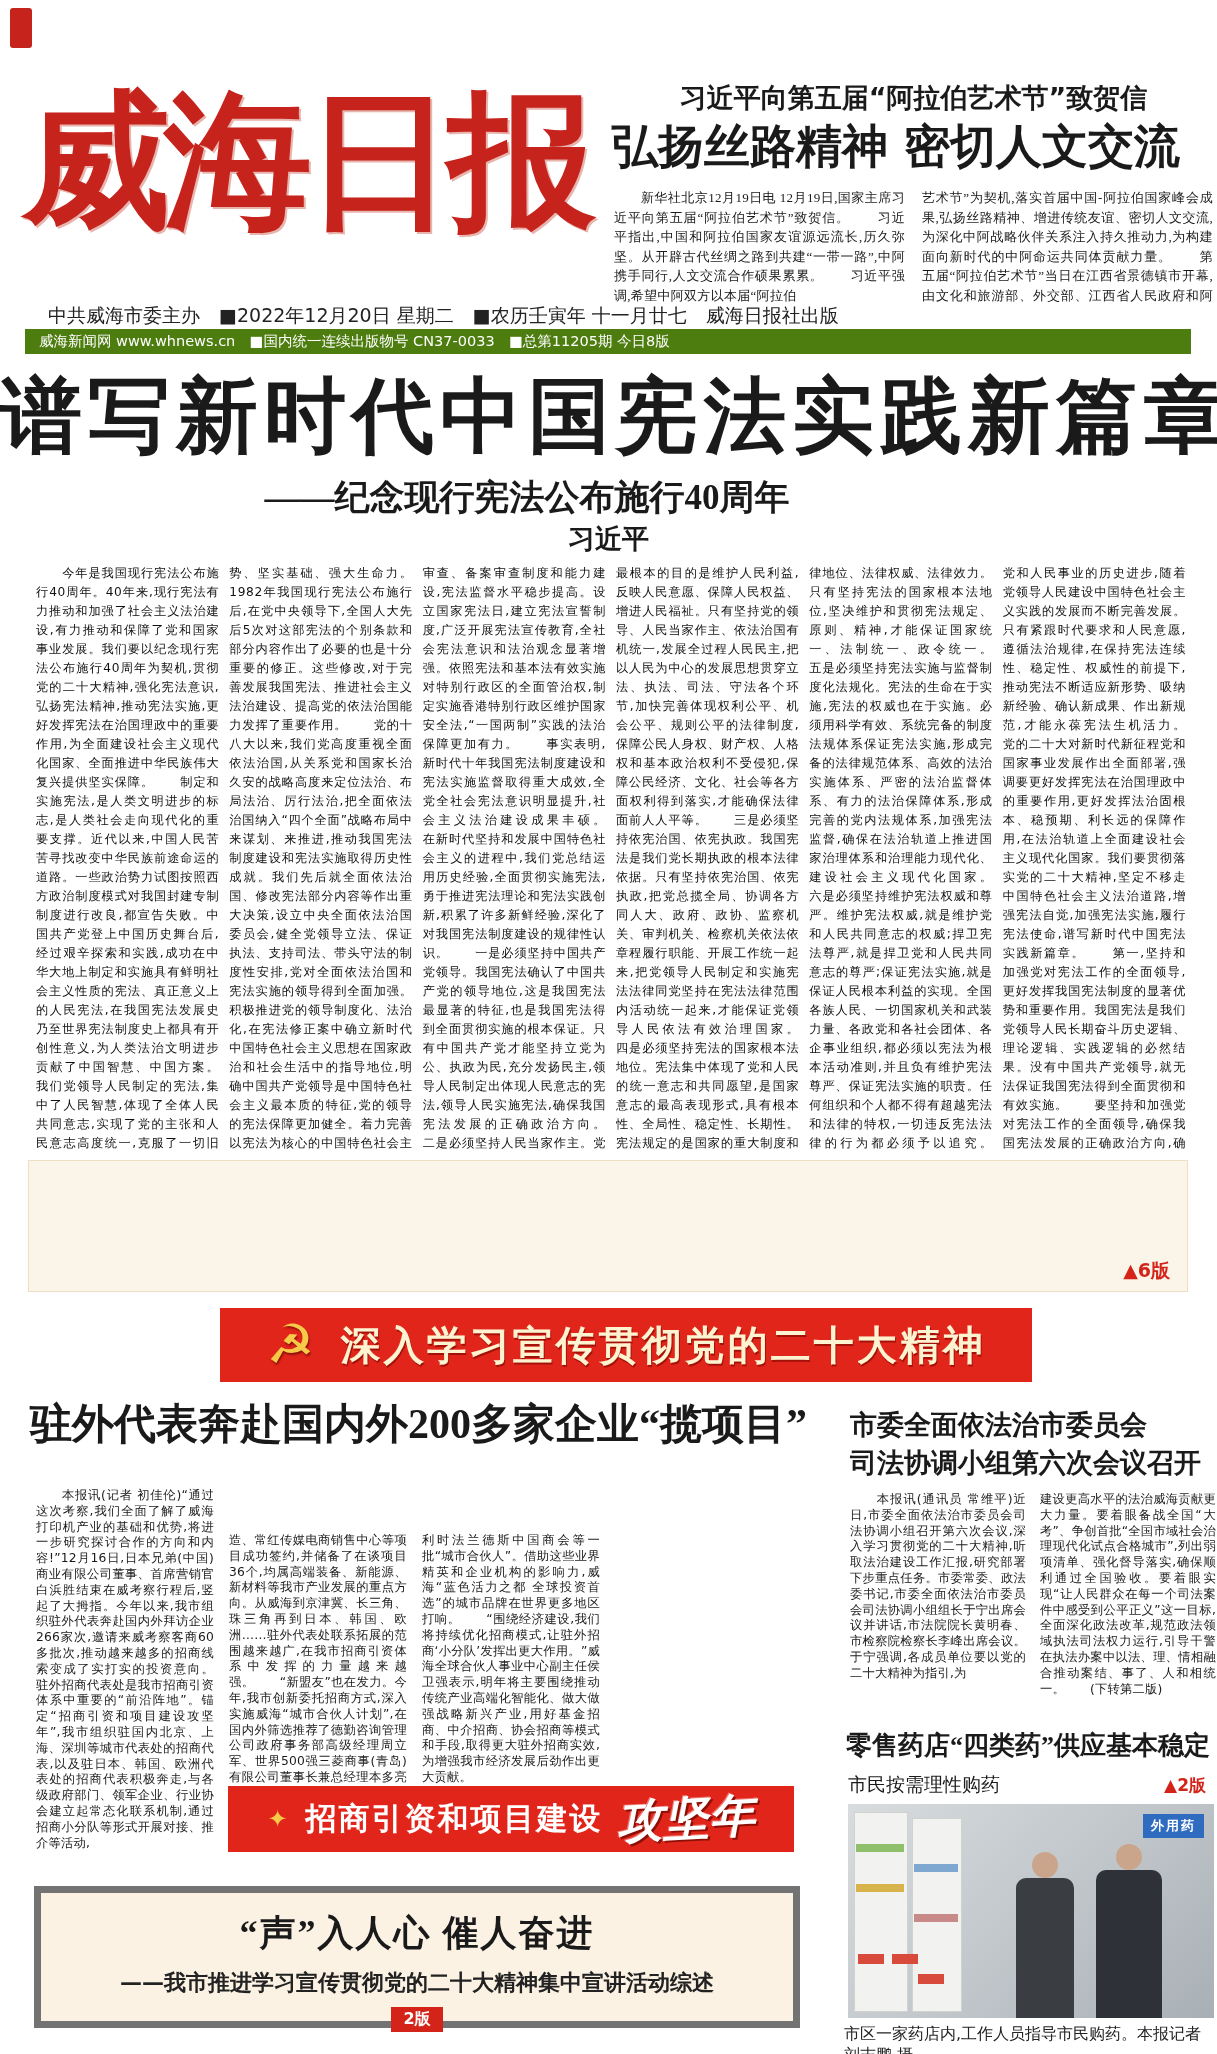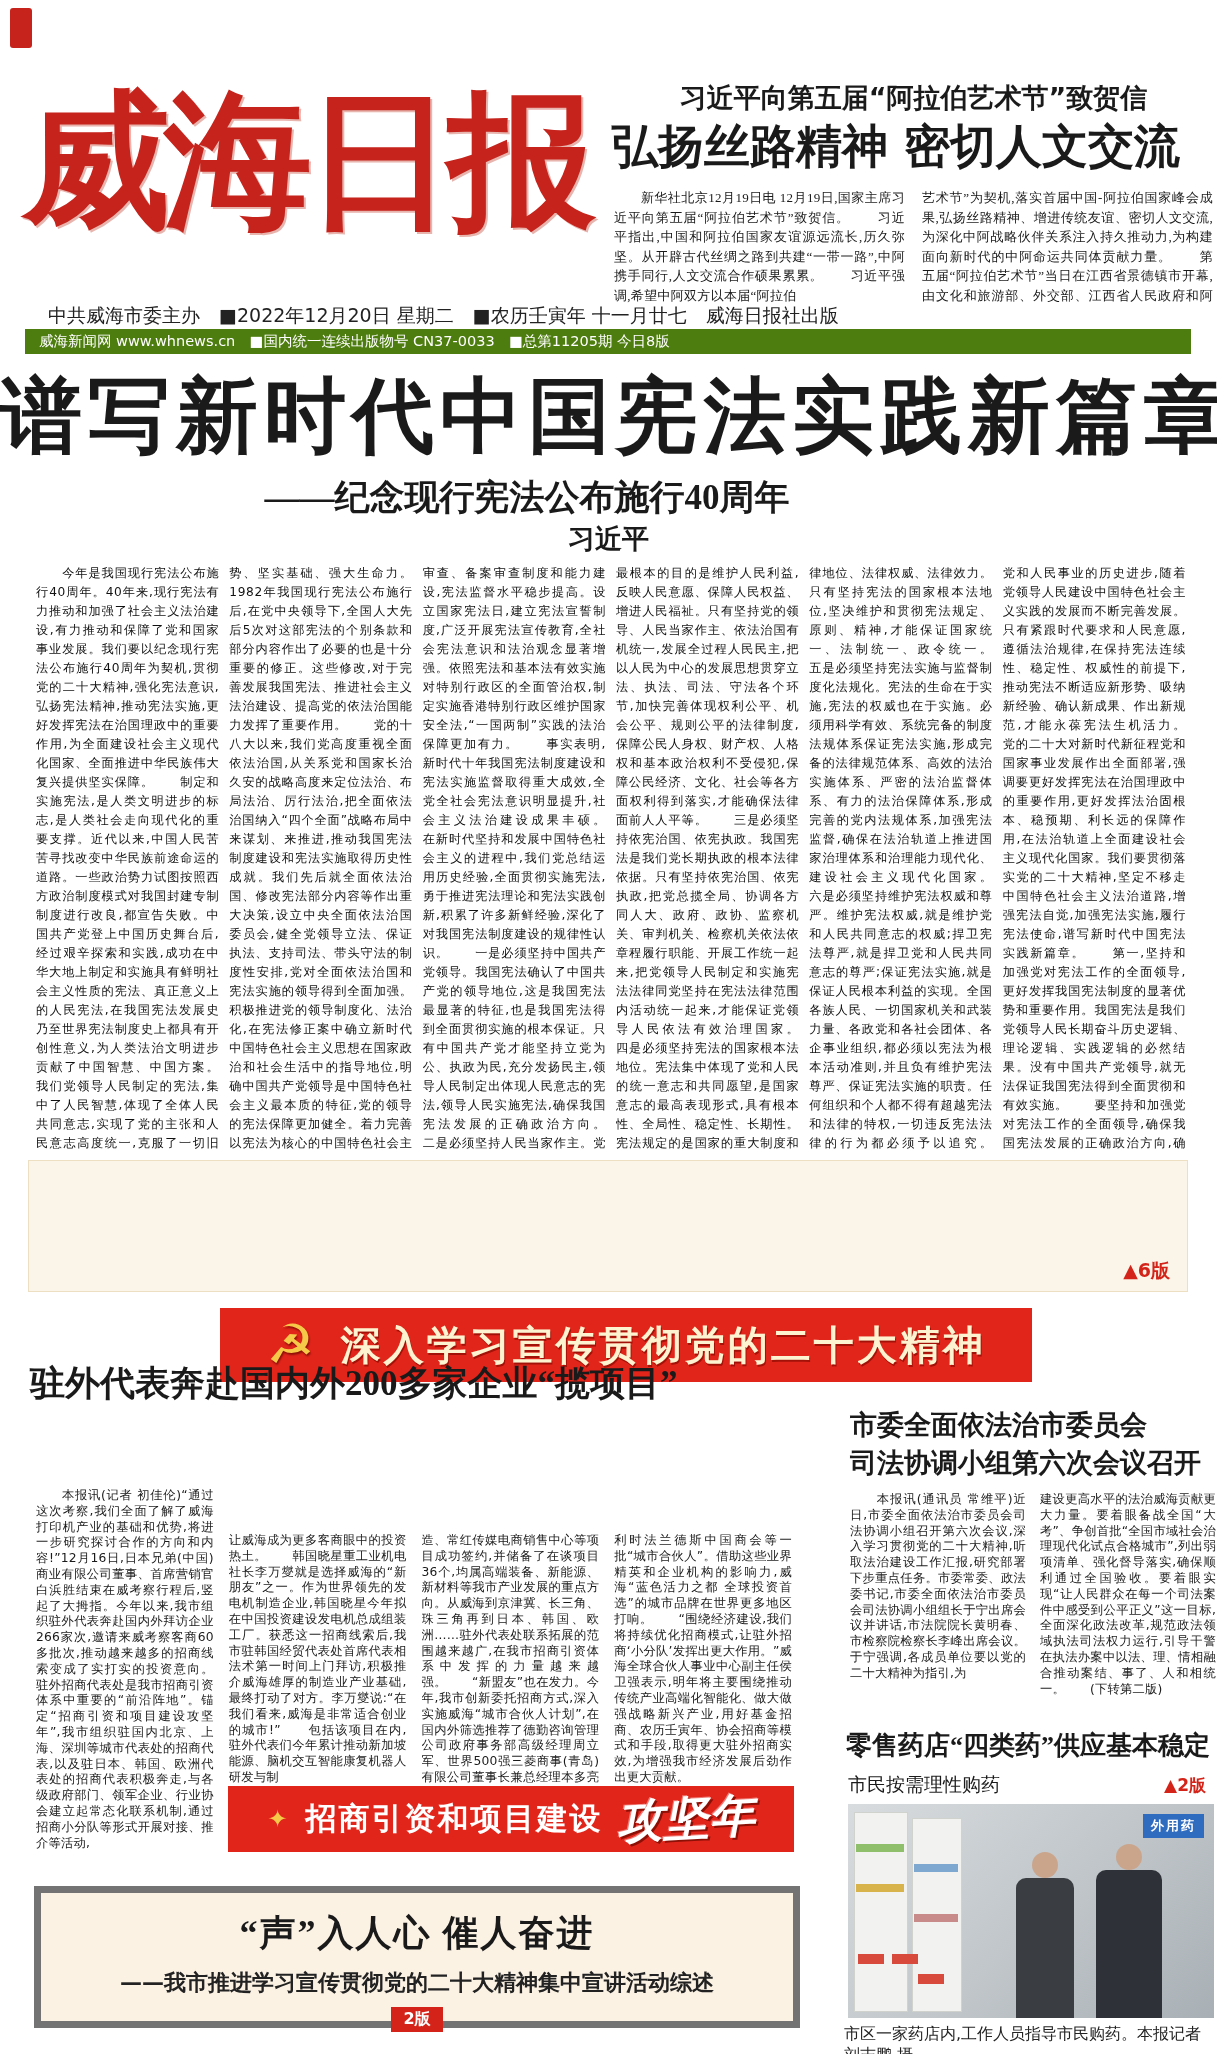--- a/index.html
+++ b/index.html
@@ -35,21 +35,21 @@
   #policy-box{left:28px;top:1160px;width:1160px;height:132px;background:#faf5e8;border:1px solid #ecdfc2;box-sizing:border-box;}
   #policy-headline{left:28px;top:1182px;width:1160px;text-align:center;font-size:36px;font-weight:900;letter-spacing:1px;white-space:nowrap;}
   #policy-ref{left:1080px;top:1258px;width:90px;text-align:right;font-size:19px;font-weight:800;color:#d42318;}
   
   #slogan-banner{left:220px;top:1308px;width:812px;height:74px;background:#e2251b;display:flex;
       align-items:center;justify-content:center;gap:26px;}
   #slogan-emblem{font-size:54px;color:#f7c948;line-height:1;text-shadow:1px 2px 2px #8d1007;}
   #slogan-text{font-size:40px;font-weight:900;color:#fdf3d0;letter-spacing:3px;white-space:nowrap;
       text-shadow:1px 2px 0 #a31208;}
   
-  #inv-headline{left:30px;top:1360px;width:770px;font-size:35px;font-weight:900;white-space:nowrap;letter-spacing:0px;}
+  #inv-headline{left:30px;top:1396px;width:770px;font-size:42px;font-weight:900;white-space:nowrap;letter-spacing:0px;}
   #inv-cols{left:36px;top:1488px;width:756px;display:flex;gap:15px;align-items:center;}
   .i-col{width:178px;font-size:12.3px;line-height:15.8px;text-align:justify;overflow:hidden;letter-spacing:0.2px;}
   #i-col1{height:366px;}
   .i-col-short{height:276px;}
   
   #campaign-banner{left:228px;top:1786px;width:566px;height:66px;background:#e2251b;display:flex;
       align-items:center;justify-content:center;gap:14px;}
   #campaign-sparkle{color:#f7c948;font-size:24px;margin-right:4px;}
   #campaign-text{color:#fff;font-size:31px;font-weight:900;letter-spacing:2px;white-space:nowrap;}
   #campaign-highlight{color:#fff;font-size:46px;font-weight:900;font-style:italic;white-space:nowrap;
@@ -112,23 +112,22 @@
   <div class="abs" id="policy-ref">▲6版</div>
 
   <div class="abs" id="slogan-banner">
     <span id="slogan-emblem">☭</span>
     <span id="slogan-text">深入学习宣传贯彻党的二十大精神</span>
   </div>
 
   <div class="abs serif" id="inv-headline">驻外代表奔赴国内外200多家企业“揽项目”</div>
   <div class="abs" id="inv-cols">
     <div class="i-col" id="i-col1">　　本报讯(记者 初佳伦)“通过这次考察,我们全面了解了威海打印机产业的基础和优势,将进一步研究探讨合作的方向和内容!”12月16日,日本兄弟(中国)商业有限公司董事、首席营销官白浜胜结束在威考察行程后,竖起了大拇指。今年以来,我市组织驻外代表奔赴国内外拜访企业266家次,邀请来威考察客商60多批次,推动越来越多的招商线索变成了实打实的投资意向。　　驻外招商代表处是我市招商引资体系中重要的“前沿阵地”。锚定“招商引资和项目建设攻坚年”,我市组织驻国内北京、上海、深圳等城市代表处的招商代表,以及驻日本、韩国、欧洲代表处的招商代表积极奔走,与各级政府部门、领军企业、行业协会建立起常态化联系机制,通过招商小分队等形式开展对接、推介等活动,</div>
-    <div class="i-col i-col-short">让威海成为更多客商眼中的投资热土。　　韩国晓星重工业机电社长李万燮就是选择威海的“新朋友”之一。作为世界领先的发电机制造企业,韩国晓星今年拟在中国投资建设发电机总成组装工厂。获悉这一招商线索后,我市驻韩国经贸代表处首席代表相法术第一时间上门拜访,积极推介威海雄厚的制造业产业基础,最终打动了对方。李万燮说:“在我们看来,威海是非常适合创业的城市!”　　包括该项目在内,驻外代表们今年累计推动新加坡能源、脑机交互智能康复机器人研发与制</div>
     <div class="i-col i-col-short">造、常红传媒电商销售中心等项目成功签约,并储备了在谈项目36个,均属高端装备、新能源、新材料等我市产业发展的重点方向。从威海到京津冀、长三角、珠三角再到日本、韩国、欧洲……驻外代表处联系拓展的范围越来越广,在我市招商引资体系中发挥的力量越来越强。　　“新盟友”也在发力。今年,我市创新委托招商方式,深入实施威海“城市合伙人计划”,在国内外筛选推荐了德勤咨询管理公司政府事务部高级经理周立军、世界500强三菱商事(青岛)有限公司董事长兼总经理本多亮以及比</div>
-    <div class="i-col i-col-short">利时法兰德斯中国商会等一批“城市合伙人”。借助这些业界精英和企业机构的影响力,威海“蓝色活力之都 全球投资首选”的城市品牌在世界更多地区打响。　　“围绕经济建设,我们将持续优化招商模式,让驻外招商‘小分队’发挥出更大作用。”威海全球合伙人事业中心副主任侯卫强表示,明年将主要围绕推动传统产业高端化智能化、做大做强战略新兴产业,用好基金招商、农历壬寅年、协会招商等模式和手段,取得更大驻外招商实效,为增强我市经济发展后劲作出更大贡献。</div>
+    <div class="i-col i-col-short">利时法兰德斯中国商会等一批“城市合伙人”。借助这些业界精英和企业机构的影响力,威海“蓝色活力之都 全球投资首选”的城市品牌在世界更多地区打响。　　“围绕经济建设,我们将持续优化招商模式,让驻外招商‘小分队’发挥出更大作用。”威海全球合伙人事业中心副主任侯卫强表示,明年将主要围绕推动传统产业高端化智能化、做大做强战略新兴产业,用好基金招商、中介招商、协会招商等模式和手段,取得更大驻外招商实效,为增强我市经济发展后劲作出更大贡献。</div>
   </div>
 
   <div class="abs" id="campaign-banner">
     <span id="campaign-sparkle">✦</span>
     <span id="campaign-text">招商引资和项目建设</span>
     <span id="campaign-highlight">攻坚年</span>
   </div>
 
   <div class="abs" id="speech-box">
     <div class="serif" id="speech-title">“声”入人心  催人奋进</div>

